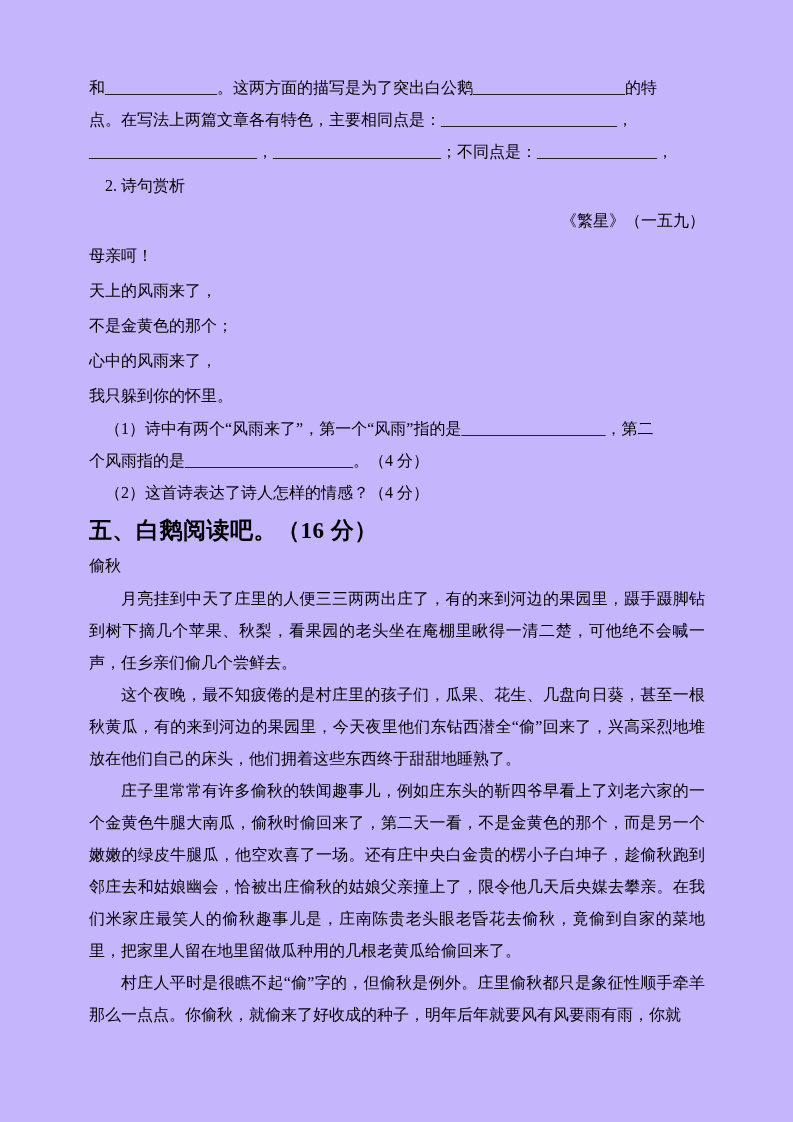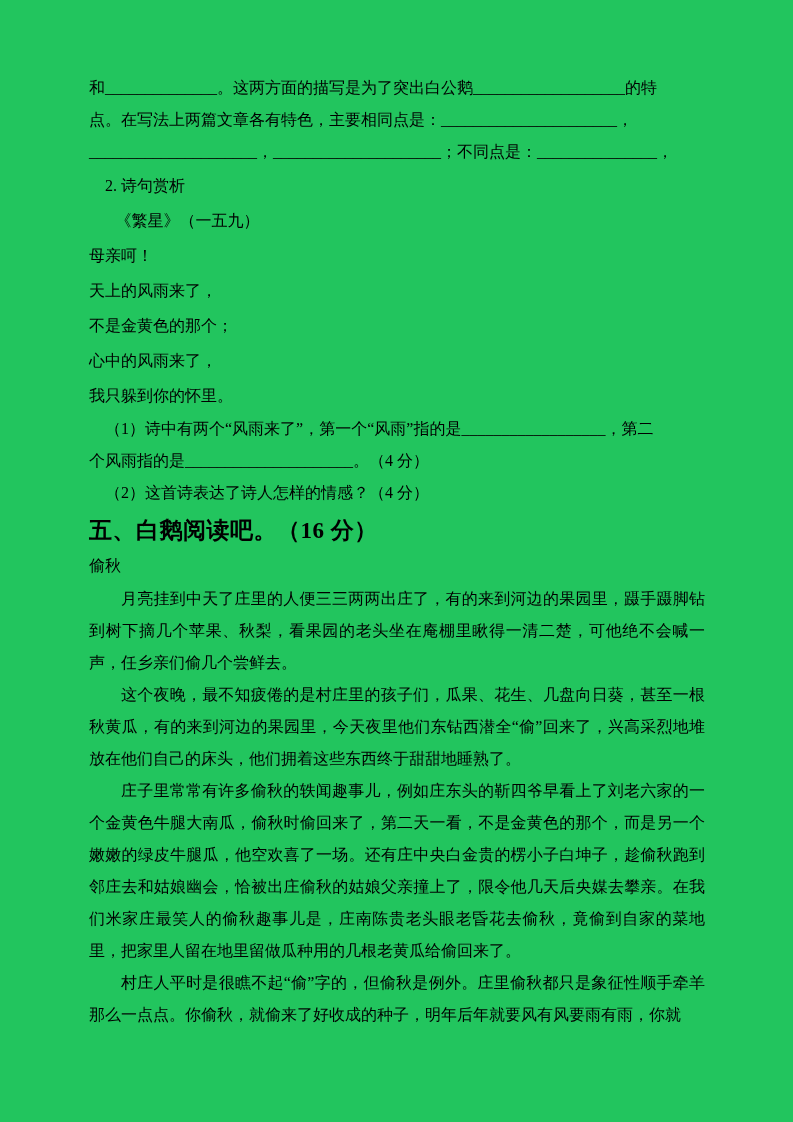--- a/index.html
+++ b/index.html
@@ -7,33 +7,33 @@
     padding: 0;
     background: #ffffff;
   }
   .page {
     position: relative;
     width: 793px;
     height: 1122px;
     box-sizing: border-box;
     margin: 0 auto;
     padding: 72px 88px 30px 89px;
-    background: #22c55e;
+    background: #c4b5fd;
     color: #000000;
     font-family: "Liberation Serif", "DejaVu Serif", serif;
     font-size: 16px;
     line-height: 32px;
     overflow: hidden;
   }
   .line {
     margin: 0;
     white-space: nowrap;
   }
   .ind-1 { padding-left: 1em; }
-  .ind-poemtitle { padding-left: 1.65em; }
+  .ind-poemtitle { padding-left: 1.65em; text-align: right; }
   .poem-block .line { line-height: 35px; }
   .q-block .line { line-height: 32px; white-space: normal; }
   .section-heading {
     margin: 3px 0 0 0;
     font-size: 23px;
     font-weight: 700;
     line-height: 37px;
     letter-spacing: 0.5px;
   }
   .article-title {

